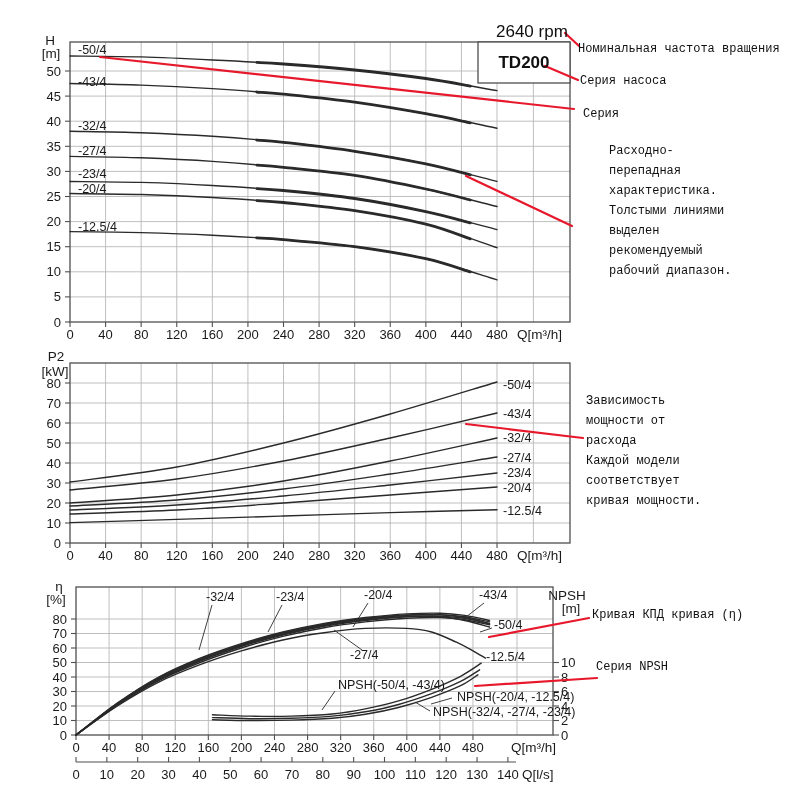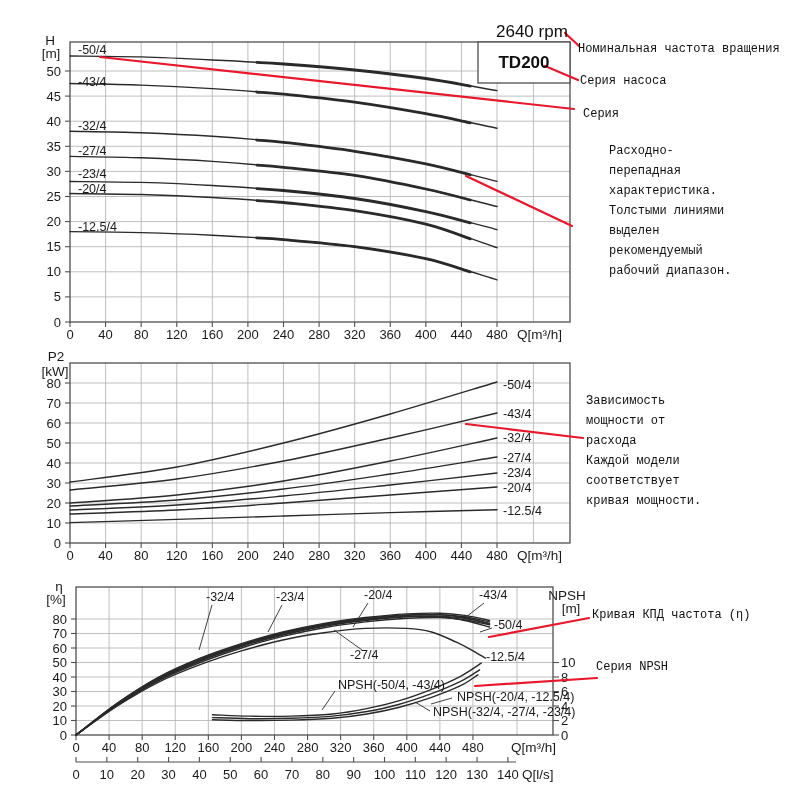--- a/index.html
+++ b/index.html
@@ -387,16 +387,16 @@
 рекомендуемый
 рабочий диапазон.</div>
 
   <div id="anno-power" class="anno">Зависимость
 мощности от
 расхода
 Каждой модели
 соответствует
 кривая мощности.</div>
 
-  <div id="anno-eff" class="anno nw">Кривая КПД частота (η)</div>
+  <div id="anno-eff" class="anno nw">Кривая КПД кривая (η)</div>
 
   <div id="anno-npsh" class="anno nw">Серия NPSH</div>
 </div>
 
 </body></html>

